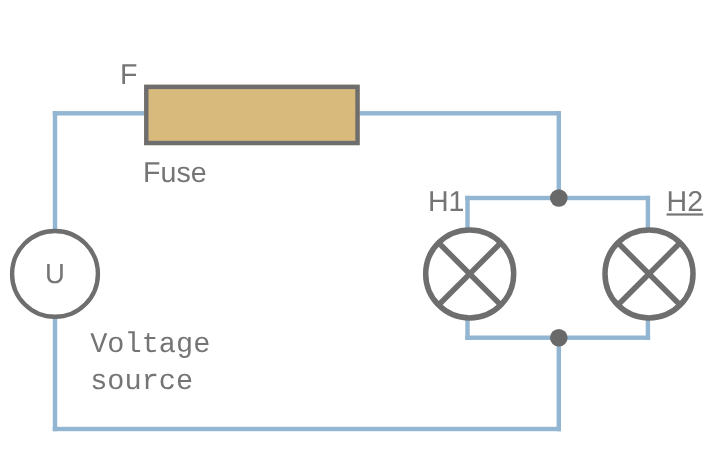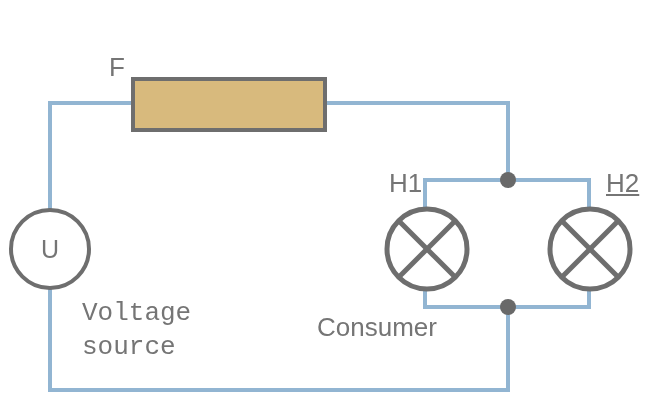--- a/index.html
+++ b/index.html
@@ -116,18 +116,18 @@
 
   <div class="lamp lamp-h2">
     <svg width="86" height="86" viewBox="0 0 86 86">
       <circle cx="43" cy="43" r="40" fill="#ffffff" stroke="#6e6e6e" stroke-width="5"></circle>
       <line x1="14.7" y1="14.7" x2="71.3" y2="71.3" stroke="#6e6e6e" stroke-width="5"></line>
       <line x1="71.3" y1="14.7" x2="14.7" y2="71.3" stroke="#6e6e6e" stroke-width="5"></line>
     </svg>
   </div>
 
   <div class="label label-f">F</div>
+  <div class="label label-fuse">Fuse</div>
   <div class="label label-voltage-source">Voltage source</div>
   <div class="label label-h1">H1</div>
   <div class="label label-h2">H2</div>
-  <div class="label label-consumer">Consumer</div>
 
 </div>
 
 </body></html>

